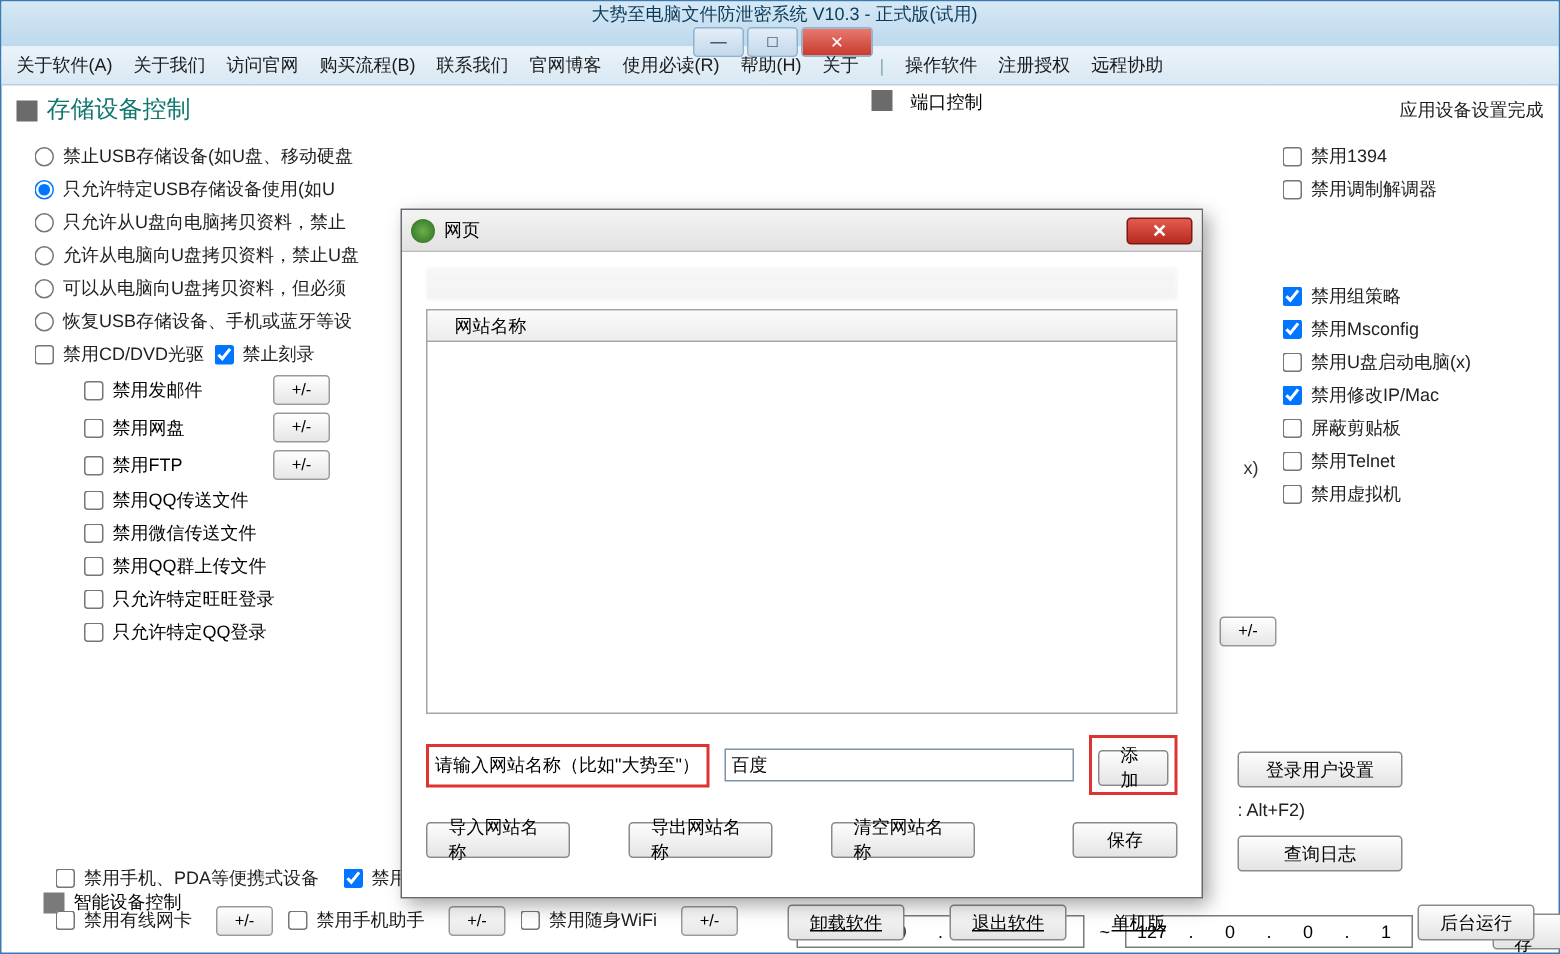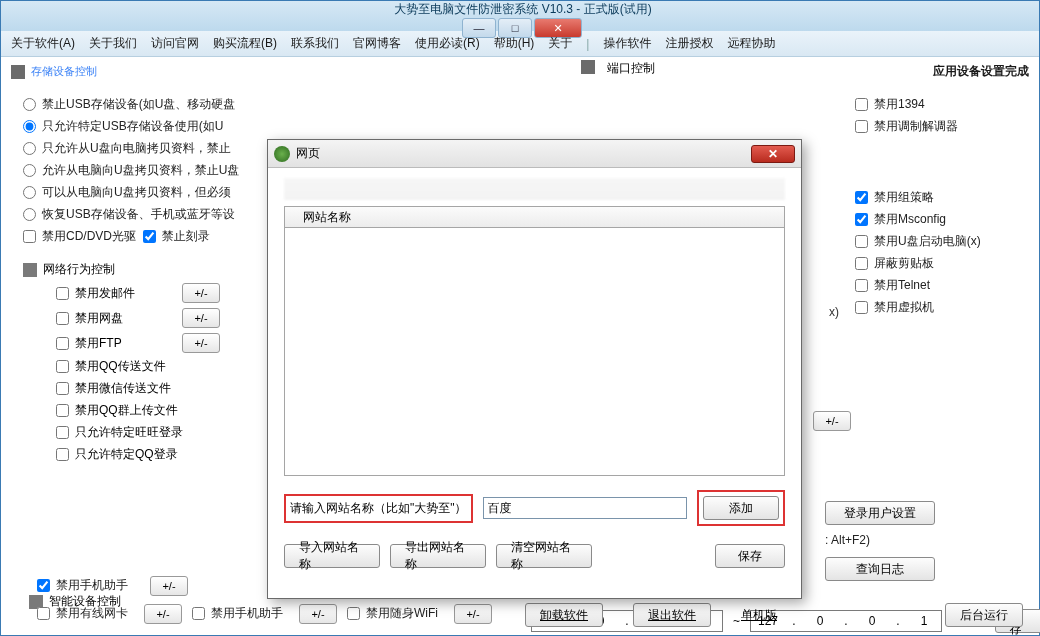--- a/index.html
+++ b/index.html
@@ -10,22 +10,22 @@
 .titlebar-text { flex: 1; color: #0b3a5a; font-size: 12px; }
 .win-controls { display: flex; }
 .win-btn { width: 34px; height: 20px; margin-right: 2px; background: linear-gradient(#e4eef7,#c3d9eb); border: 1px solid #8fb3d0; border-radius: 3px; display:flex; align-items:center; justify-content:center; font-size:11px; color:#223; }
 .win-btn.close { background: linear-gradient(#e87a6f,#c83a2e); color:#fff; width:48px; }
 .menubar { height: 26px; background: linear-gradient(#eaf3fa,#d9e8f3); border-bottom: 1px solid #b7cfe0; display: flex; align-items: center; padding-left: 4px; gap: 2px; font-size: 12px; color: #1a1a1a; }
 .menubar span { padding: 3px 6px; cursor: default; }
 .sep { color:#8aa; padding:0 4px; }
 .content { padding: 6px 10px 10px 10px; height: calc(636px - 30px - 26px); position: relative; }
 .topline { display:flex; align-items:center; margin-bottom:6px; }
 .sec-icon { width:14px; height:14px; background:#6b6b6b; margin-right:6px; }
-.sec-title { color:#3b82f6; font-size:11px; }
-.topline .rightstatus { margin-left:auto; color:#1a1a1a;font-weight:bold; }
+.sec-title { color:#0f766e; font-size:16px; }
+.topline .rightstatus { margin-left:auto; color:#1a1a1a; }
 .left-col { position:absolute; left:22px; top:34px; width:250px; }
 .radio-line, .cb-line { display:flex; align-items:center; margin:5px 0; font-size:12px; color:#222; }
 .radio-line input, .cb-line input { margin-right:6px; }
 .group-netlabel { margin-top:16px; display:flex; align-items:center; }
 .net-icon { width:14px; height:14px; background:#7a7a7a; margin-right:6px; }
 .netrow { display:flex; align-items:center; margin:5px 0;padding-left:33px; }
 .netrow label { display:flex; align-items:center; min-width:120px; }
 .netrow label input { margin-right:6px; }
 .pmbtn { width:38px; height:20px; background:linear-gradient(#fff,#e6e6e6); border:1px solid #999; border-radius:3px; font-size:11px; margin-left:6px; display:flex; align-items:center; justify-content:center; }
 .right-col { position:absolute; right:14px; top:34px; width:170px; }
@@ -56,21 +56,21 @@
 .modal-title-icon { width:16px; height:16px; border-radius:50%; background:radial-gradient(circle,#6ab04c,#2d6a1f); margin-right:6px; }
 .modal-close { margin-left:auto; margin-right:6px; width:44px; height:18px; background:linear-gradient(#e35b4f,#b82b1f); border:1px solid #7b1a12; border-radius:3px; color:#fff; font-size:12px; display:flex; align-items:center; justify-content:center; font-weight:bold; }
 .modal-body { padding:10px 16px 12px 16px; }
 .blurry { height:22px; background:linear-gradient(#f2f2f2,#ececec); filter:blur(1px); opacity:0.6; margin-bottom:6px; }
 .listhdr { border:1px solid #a5a5a5; background:linear-gradient(#fbfbfb,#ececec); height:22px; display:flex; align-items:center; padding-left:18px; font-size:12px; }
 .listbox { border:1px solid #a5a5a5; border-top:none; height:248px; background:#fff; }
 .inputrow { display:flex; align-items:center; margin-top:14px; }
 .red-box { border:2px solid #d33; padding:4px 4px; }
 .lbl { font-size:12px; }
 .textinput { border:1px solid #7a94ab; height:22px; padding:0 4px; font-size:12px; flex:1; margin:0 10px; }
-.modalbtns { display:flex; gap:10px; margin-top:18px; }
+.modalbtns { display:flex; gap:39px; margin-top:18px; }
 .modalbtns .btn { width:96px; }
 .savebtn-right { margin-left:auto; }
 .delbtn { margin-left:auto; margin-top:8px; display:flex; justify-content:flex-end; }
 </style>
 </head>
 <body>
 
 <div class="window-frame">
   <div class="titlebar">
     <div class="titlebar-icon"></div>
@@ -130,24 +130,20 @@
           <input type="radio" name="usb" style="">
           <span>可以从电脑向U盘拷贝资料，但必须</span>
         </div>
       <div class="radio-line">
           <input type="radio" name="usb" style="">
           <span>恢复USB存储设备、手机或蓝牙等设</span>
         </div>
       <div class="cb-line"><input type="checkbox" style=""><span>禁用CD/DVD光驱</span>
         &nbsp;&nbsp;<input type="checkbox" checked="" style=""><span>禁止刻录</span></div>
 
-      <div class="group-netlabel">
-        <div class="net-icon"></div>
-        <div>网络行为控制</div>
-      </div>
 
       <div class="netrow">
           <label>
             <input type="checkbox" style="">
             <span>禁用发邮件</span>
           </label>
           <div class="pmbtn">+/-</div>
         </div>
       <div class="netrow">
           <label>
@@ -209,20 +205,24 @@
           <input type="checkbox" checked="" style="">
           <span>禁用组策略</span>
         </div>
       <div class="cb-line">
           <input type="checkbox" checked="" style="">
           <span>禁用Msconfig</span>
         </div>
       <div class="cb-line">
           <input type="checkbox" style="">
           <span>禁用U盘启动电脑(x)</span>
+        </div>
+      <div class="cb-line">
+          <input type="checkbox" checked="" style="">
+          <span>禁用修改IP/Mac</span>
         </div>
       <div class="cb-line">
           <input type="checkbox" style="">
           <span>屏蔽剪贴板</span>
         </div>
       <div class="cb-line">
           <input type="checkbox" style="">
           <span>禁用Telnet</span>
         </div>
       <div class="cb-line">
@@ -239,20 +239,24 @@
       <div class="hotkeyline">: Alt+F2)</div>
       <div class="btn">查询日志</div>
     </div>
 
     <div class="smart-line">
       <div class="smart-icon"></div>
       <div>智能设备控制</div>
     </div>
 
     <div class="smartrow">
+      <label class="cb-line">
+          <input type="checkbox" style="">
+          <span>禁用手机、PDA等便携式设备</span>
+        </label>
       <label class="cb-line">
           <input type="checkbox" checked="" style="">
           <span>禁用手机助手</span>
         </label>
       <div class="pmbtn">+/-</div>
     </div>
     <div class="smartrow2">
       <label class="cb-line">
           <input type="checkbox" style="">
           <span>禁用有线网卡</span>
@@ -313,21 +317,21 @@
         <div class="blurry"></div>
         <div class="listhdr">网站名称</div>
         <div class="listbox"></div>
 
         <div class="inputrow">
           <div class="red-box">
             <span class="lbl">请输入网站名称（比如"大势至"）</span>
           </div>
           <input class="textinput" value="百度" style="">
           <div class="red-box">
-            <div class="btn" style="width:76px">添加</div>
+            <div class="btn" style="width:47px">添加</div>
           </div>
         </div>
 
         <div class="modalbtns">
           <div class="btn">导入网站名称</div>
           <div class="btn">导出网站名称</div>
           <div class="btn">清空网站名称</div>
           <div class="btn savebtn-right" style="width:70px">保存</div>
         </div>
       </div>

